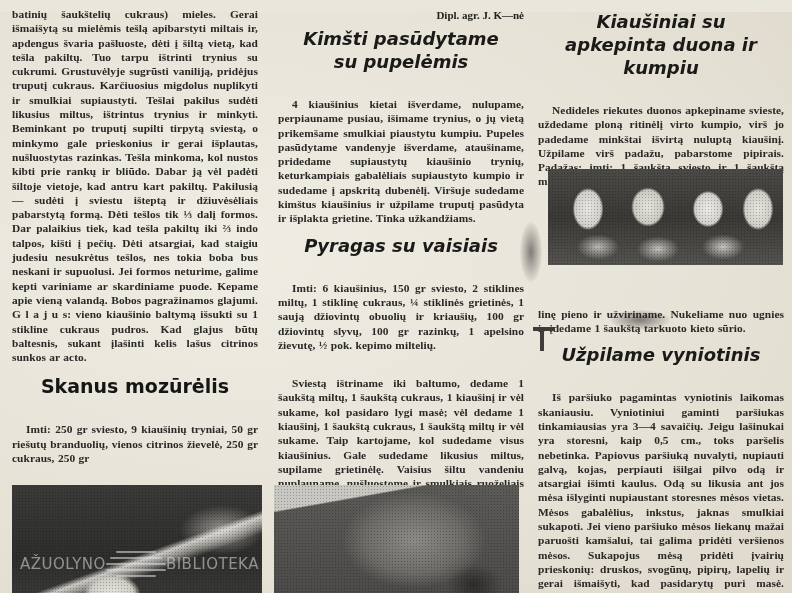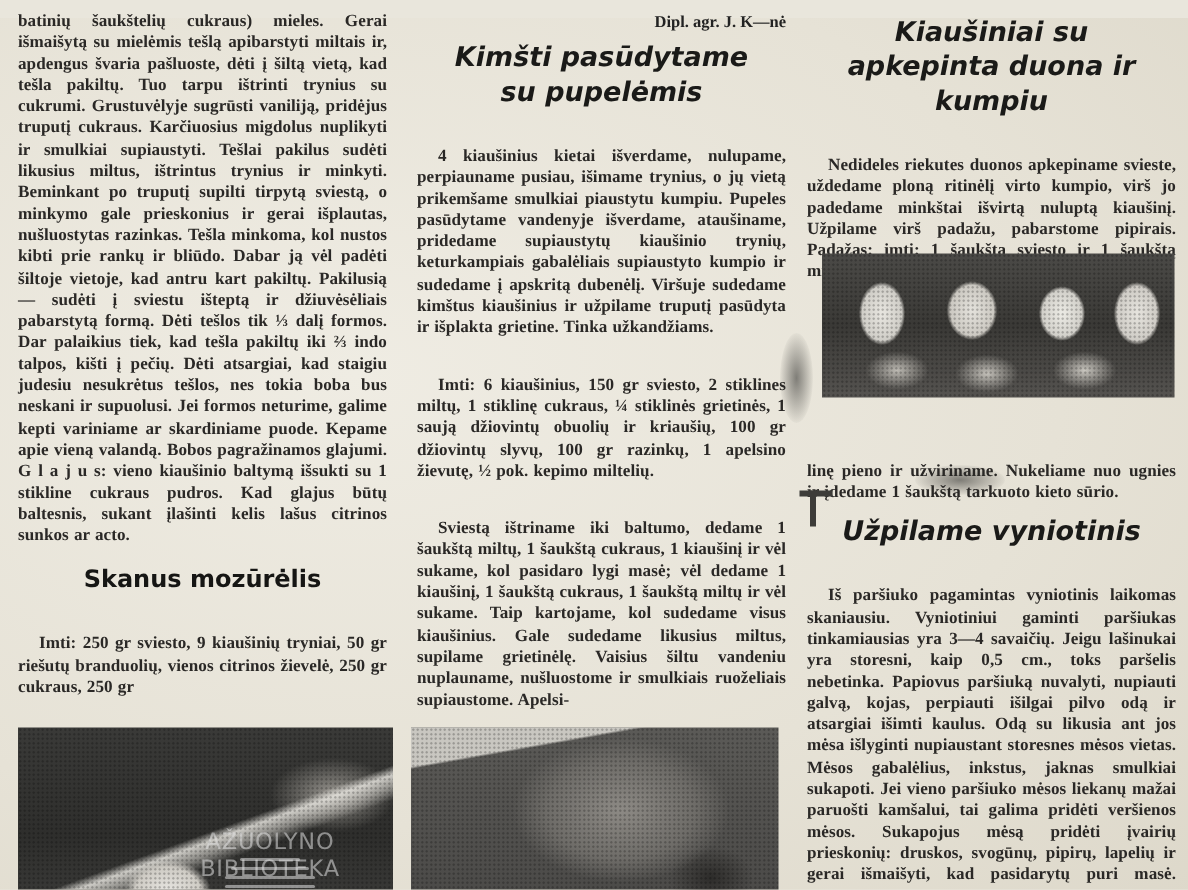--- a/index.html
+++ b/index.html
@@ -22,21 +22,21 @@
     margin:0; letter-spacing:0.05px; word-spacing:0.5px;
     font-family:"Liberation Serif", serif; font-weight:bold; color:#2a2826;
   }
   .para.indent { text-indent:14px;margin-top:24px; }
   .h-italic {
     font-family:"DejaVu Sans", sans-serif; font-style:italic; font-weight:bold;
     font-size:18px; line-height:23px; text-align:center; margin:0; color:#1a1a18;
   }
   .h-bold {
     font-family:"DejaVu Sans", sans-serif; font-weight:bold;
-    font-size:16px; line-height:24px; text-align:center; margin:0; color:#161614;
+    font-size:19px; line-height:24px; text-align:center; margin:0; color:#161614;
   }
   .byline {
     font-family:"Liberation Serif", serif; font-weight:bold; font-size:11px;
     text-align:right; margin:0; color:#222;
   }
   .photo {
     position:absolute; overflow:hidden;
     background-color:#555;
   }
   .photo-eggs {
@@ -70,21 +70,20 @@
   .halftone {
     position:absolute; inset:0;
     background-image: radial-gradient(rgba(0,0,0,0.25) 0.6px, transparent 0.9px);
     background-size:3px 3px;
   }
   .watermark {
     position:absolute; left:20px; top:540px; height:24px; width:320px;
     display:flex; align-items:center; 
     font-family:"DejaVu Sans", sans-serif; font-size:15px; letter-spacing:0.5px;
     color:rgba(225,225,225,0.55);
-    flex-direction:column;
   }
   .wm-logo { width:60px; height:30px; position:relative; }
   .wm-logo span {
     position:absolute; left:0; width:60px; height:2px; border-radius:2px;
     background:rgba(225,225,225,0.55);
   }
   .ink-smudge {
     position:absolute; border-radius:50%;
     background: radial-gradient(ellipse, rgba(40,40,38,0.55) 0%, rgba(40,40,38,0.15) 55%, transparent 75%);
   }
@@ -100,20 +99,21 @@
   <div class="col col1" style="top:-5px;">
     <p class="para">batinių šaukštelių cukraus) mieles. Gerai išmaišytą su mielėmis tešlą apibarstyti miltais ir, apdengus švaria pašluoste, dėti į šiltą vietą, kad tešla pakiltų. Tuo tarpu ištrinti trynius su cukrumi. Grustuvėlyje sugrūsti vaniliją, pridėjus truputį cukraus. Karčiuosius migdolus nuplikyti ir smulkiai supiaustyti. Tešlai pakilus sudėti likusius miltus, ištrintus trynius ir minkyti. Beminkant po truputį supilti tirpytą sviestą, o minkymo gale prieskonius ir gerai išplautas, nušluostytas razinkas. Tešla minkoma, kol nustos kibti prie rankų ir bliūdo. Dabar ją vėl padėti šiltoje vietoje, kad antru kart pakiltų. Pakilusią — sudėti į sviestu išteptą ir džiuvėsėliais pabarstytą formą. Dėti tešlos tik ⅓ dalį formos. Dar palaikius tiek, kad tešla pakiltų iki ⅔ indo talpos, kišti į pečių. Dėti atsargiai, kad staigiu judesiu nesukrėtus tešlos, nes tokia boba bus neskani ir supuolusi. Jei formos neturime, galime kepti variniame ar skardiniame puode. Kepame apie vieną valandą. Bobos pagražinamos glajumi. G l a j u s: vieno kiaušinio baltymą išsukti su 1 stikline cukraus pudros. Kad glajus būtų baltesnis, sukant įlašinti kelis lašus citrinos sunkos ar acto.</p>
     <h2 class="h-bold" style="margin-top:10px;">Skanus mozūrėlis</h2>
     <p class="para indent">Imti: 250 gr sviesto, 9 kiaušinių tryniai, 50 gr riešutų branduolių, vienos citrinos žievelė, 250 gr cukraus, 250 gr</p>
   </div>
 
   <div class="col col2" style="top:-3px;">
     <p class="byline">Dipl. agr. J. K—nė</p>
     <h2 class="h-italic" style="margin:6px 20px 4px;">Kimšti pasūdytame su pupelėmis</h2>
     <p class="para indent">4 kiaušinius kietai išverdame, nulupame, perpiauname pusiau, išimame trynius, o jų vietą prikemšame smulkiai piaustytu kumpiu. Pupeles pasūdytame vandenyje išverdame, ataušiname, pridedame supiaustytų kiaušinio trynių, keturkampiais gabalėliais supiaustyto kumpio ir sudedame į apskritą dubenėlį. Viršuje sudedame kimštus kiaušinius ir užpilame truputį pasūdyta ir išplakta grietine. Tinka užkandžiams.</p>
+    <h2 class="h-italic" style="margin:8px 0 4px;">Pyragas su vaisiais</h2>
     <p class="para indent">Imti: 6 kiaušinius, 150 gr sviesto, 2 stiklines miltų, 1 stiklinę cukraus, ¼ stiklinės grietinės, 1 saują džiovintų obuolių ir kriaušių, 100 gr džiovintų slyvų, 100 gr razinkų, 1 apelsino žievutę, ½ pok. kepimo miltelių.</p>
     <p class="para indent">Sviestą ištriname iki baltumo, dedame 1 šaukštą miltų, 1 šaukštą cukraus, 1 kiaušinį ir vėl sukame, kol pasidaro lygi masė; vėl dedame 1 kiaušinį, 1 šaukštą cukraus, 1 šaukštą miltų ir vėl sukame. Taip kartojame, kol sudedame visus kiaušinius. Gale sudedame likusius miltus, supilame grietinėlę. Vaisius šiltu vandeniu nuplauname, nušluostome ir smulkiais ruoželiais supiaustome. Apelsi-</p>
   </div>
 
   <div class="col col3" style="top:-2px;">
     <h2 class="h-italic" style="margin:0 6px 8px;">Kiaušiniai su apkepinta duona ir kumpiu</h2>
     <p class="para indent">Nedideles riekutes duonos apkepiname svieste, uždedame ploną ritinėlį virto kumpio, virš jo padedame minkštai išvirtą nuluptą kiaušinį. Užpilame virš padažu, pabarstome pipirais. Padažas: imti: 1 šaukštą sviesto ir 1 šaukštą miltų, iki rudumo apkepame. Įpilame 8 stik-</p>
     <div style="height:118px;"></div>
     <p class="para">linę pieno ir užviriname. Nukeliame nuo ugnies ir įdedame 1 šaukštą tarkuoto kieto sūrio.</p>
     <h2 class="h-italic" style="margin:8px 0 6px;">Užpilame vyniotinis</h2>

